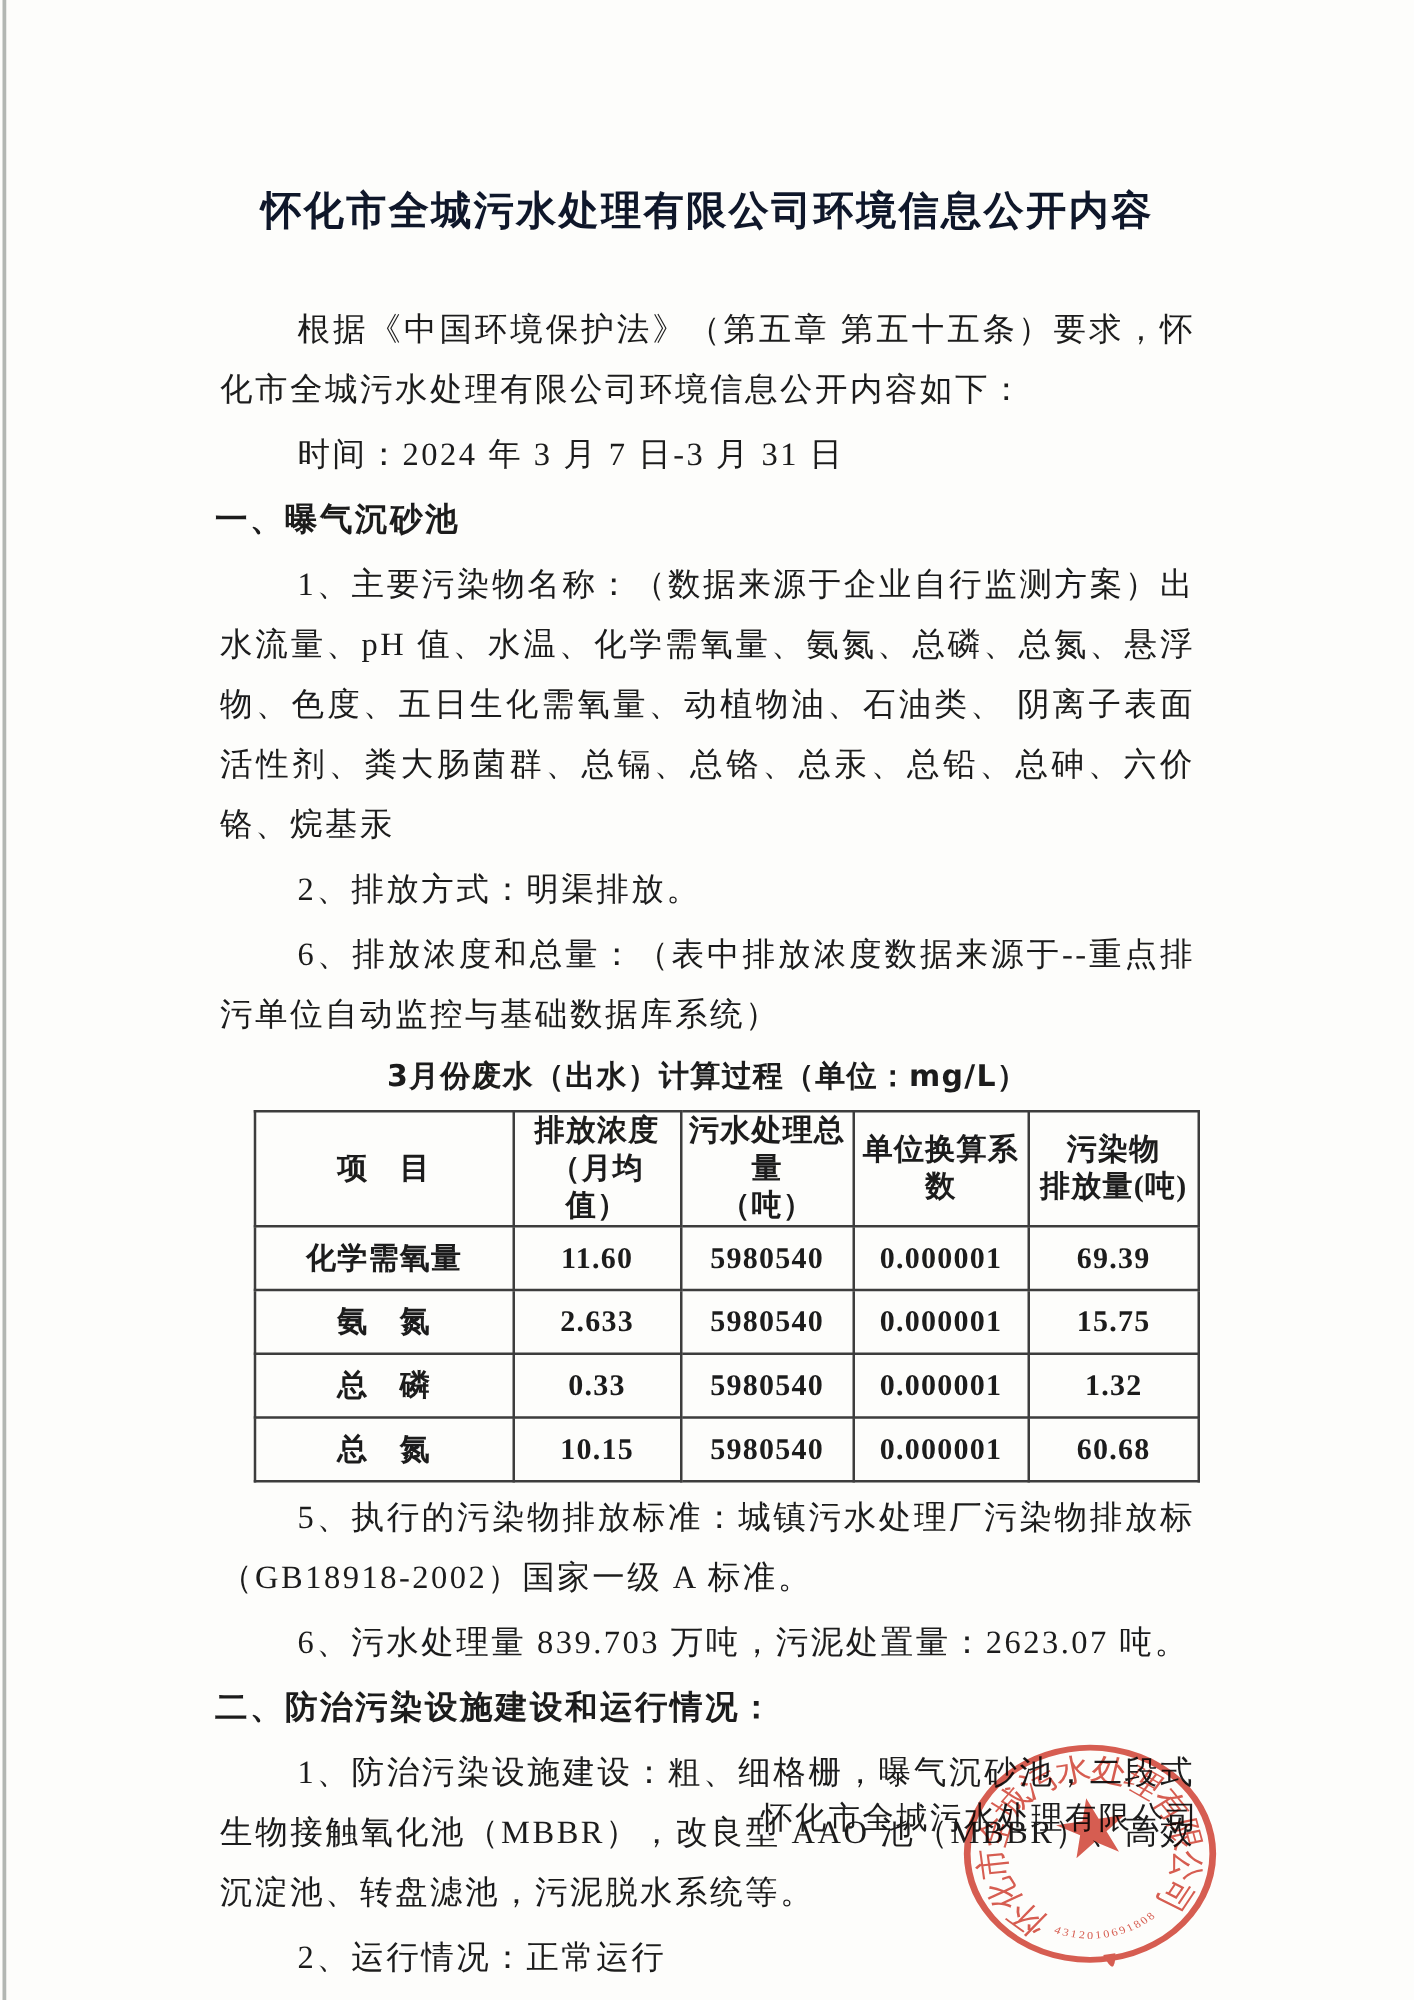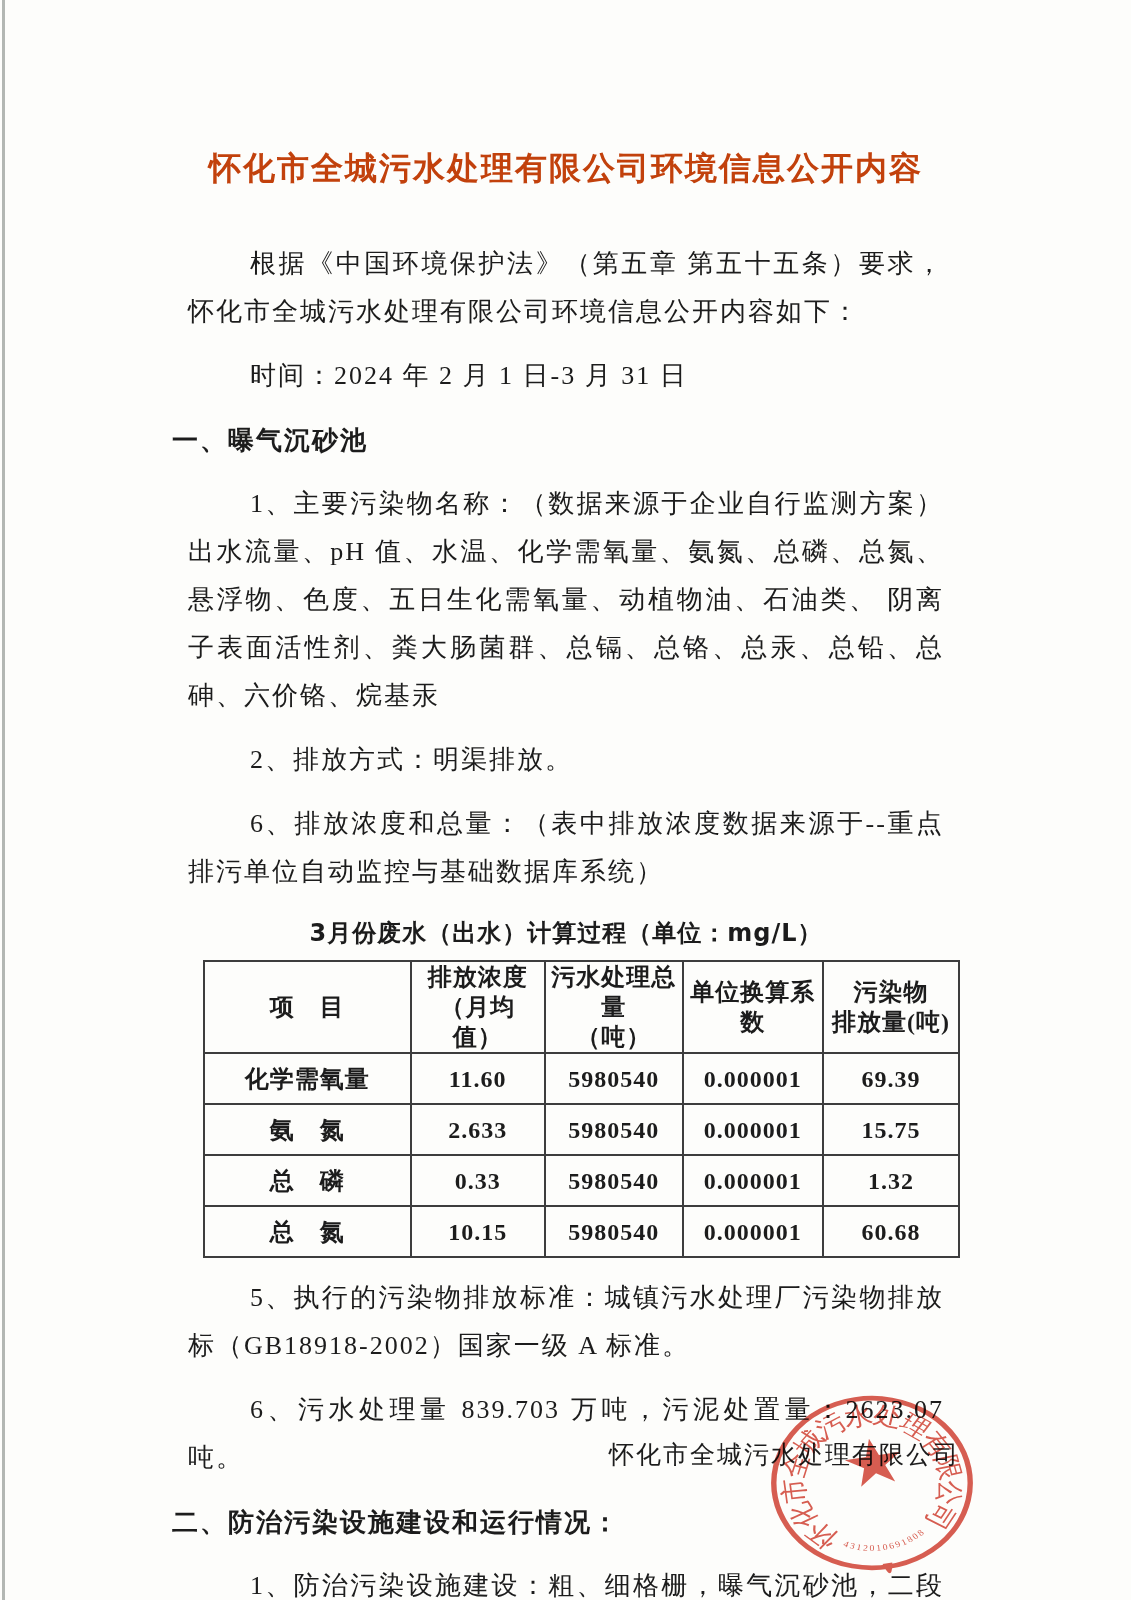--- a/index.html
+++ b/index.html
@@ -20,23 +20,23 @@
     margin-left:172px;
     width:788px;
     padding-top:146px;
     font-size:26px;
     line-height:48px;
     letter-spacing:2px;
   }
   .hei{font-family:"DejaVu Sans","Liberation Sans",sans-serif;font-weight:bold;}
   .doc-title{
     font-size:32px;line-height:44px;letter-spacing:2px;
-    text-align:center;margin:0 0 50px 0;color:#c2410c;
+    text-align:center;margin:0 0 50px 0;color:#0f172a;
   }
-  p{margin:16px;text-align:justify;}
+  p{margin:4px;text-align:justify;}
   .indent{text-indent:62px;}
   .sec-heading{font-size:26px;line-height:48px;letter-spacing:2px;margin:0;}
   .table-caption{
     text-align:center;font-size:24px;line-height:42px;letter-spacing:1px;
     margin:0 0 6px 0;
   }
   table.data{
     border-collapse:collapse;
     margin-left:31px;
     table-layout:fixed;
@@ -70,21 +70,21 @@
 </head>
 <body>
 
 <div class="scan-edge"></div>
 
 <div class="content">
 
   <h1 class="doc-title hei">怀化市全城污水处理有限公司环境信息公开内容</h1>
 
   <p class="indent">根据《中国环境保护法》（第五章 第五十五条）要求，怀化市全城污水处理有限公司环境信息公开内容如下：</p>
-  <p class="indent">时间：2024 年 2 月 1 日-3 月 31 日</p>
+  <p class="indent">时间：2024 年 3 月 7 日-3 月 31 日</p>
 
   <p class="sec-heading hei">一、曝气沉砂池</p>
   <p class="indent">1、主要污染物名称：（数据来源于企业自行监测方案）出水流量、pH 值、水温、化学需氧量、氨氮、总磷、总氮、悬浮物、色度、五日生化需氧量、动植物油、石油类、 阴离子表面活性剂、粪大肠菌群、总镉、总铬、总汞、总铅、总砷、六价铬、烷基汞</p>
   <p class="indent">2、排放方式：明渠排放。</p>
   <p class="indent">6、排放浓度和总量：（表中排放浓度数据来源于--重点排污单位自动监控与基础数据库系统）</p>
 
   <p class="table-caption hei">3月份废水（出水）计算过程（单位：mg/L）</p>
 
   <table class="data">
     <colgroup>

